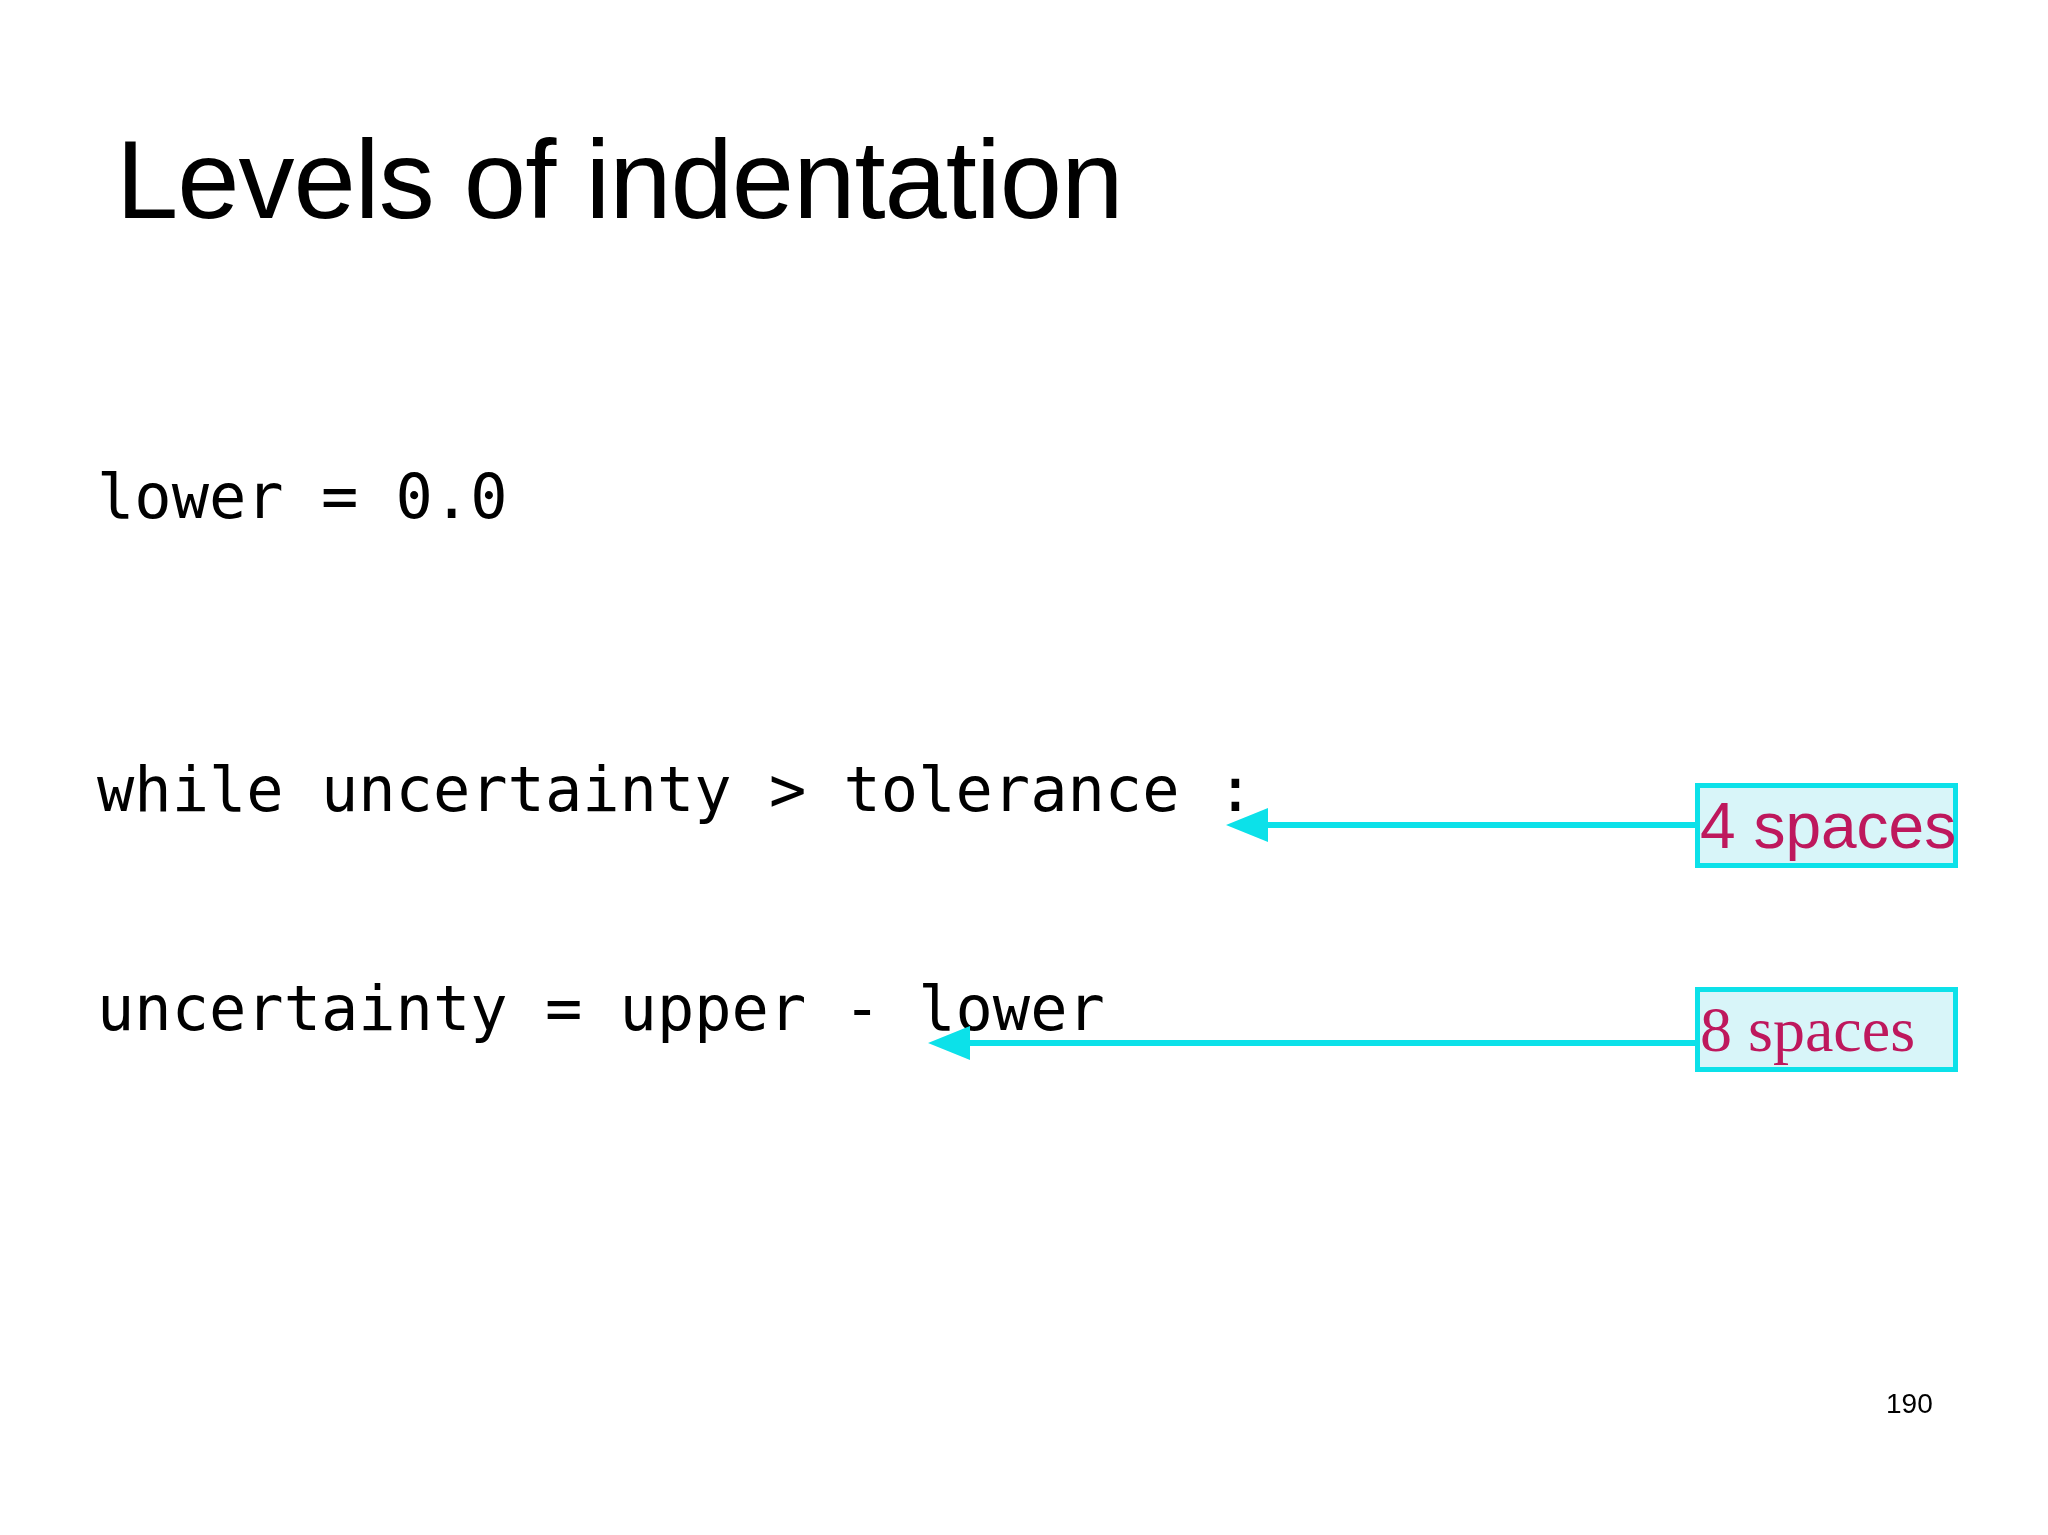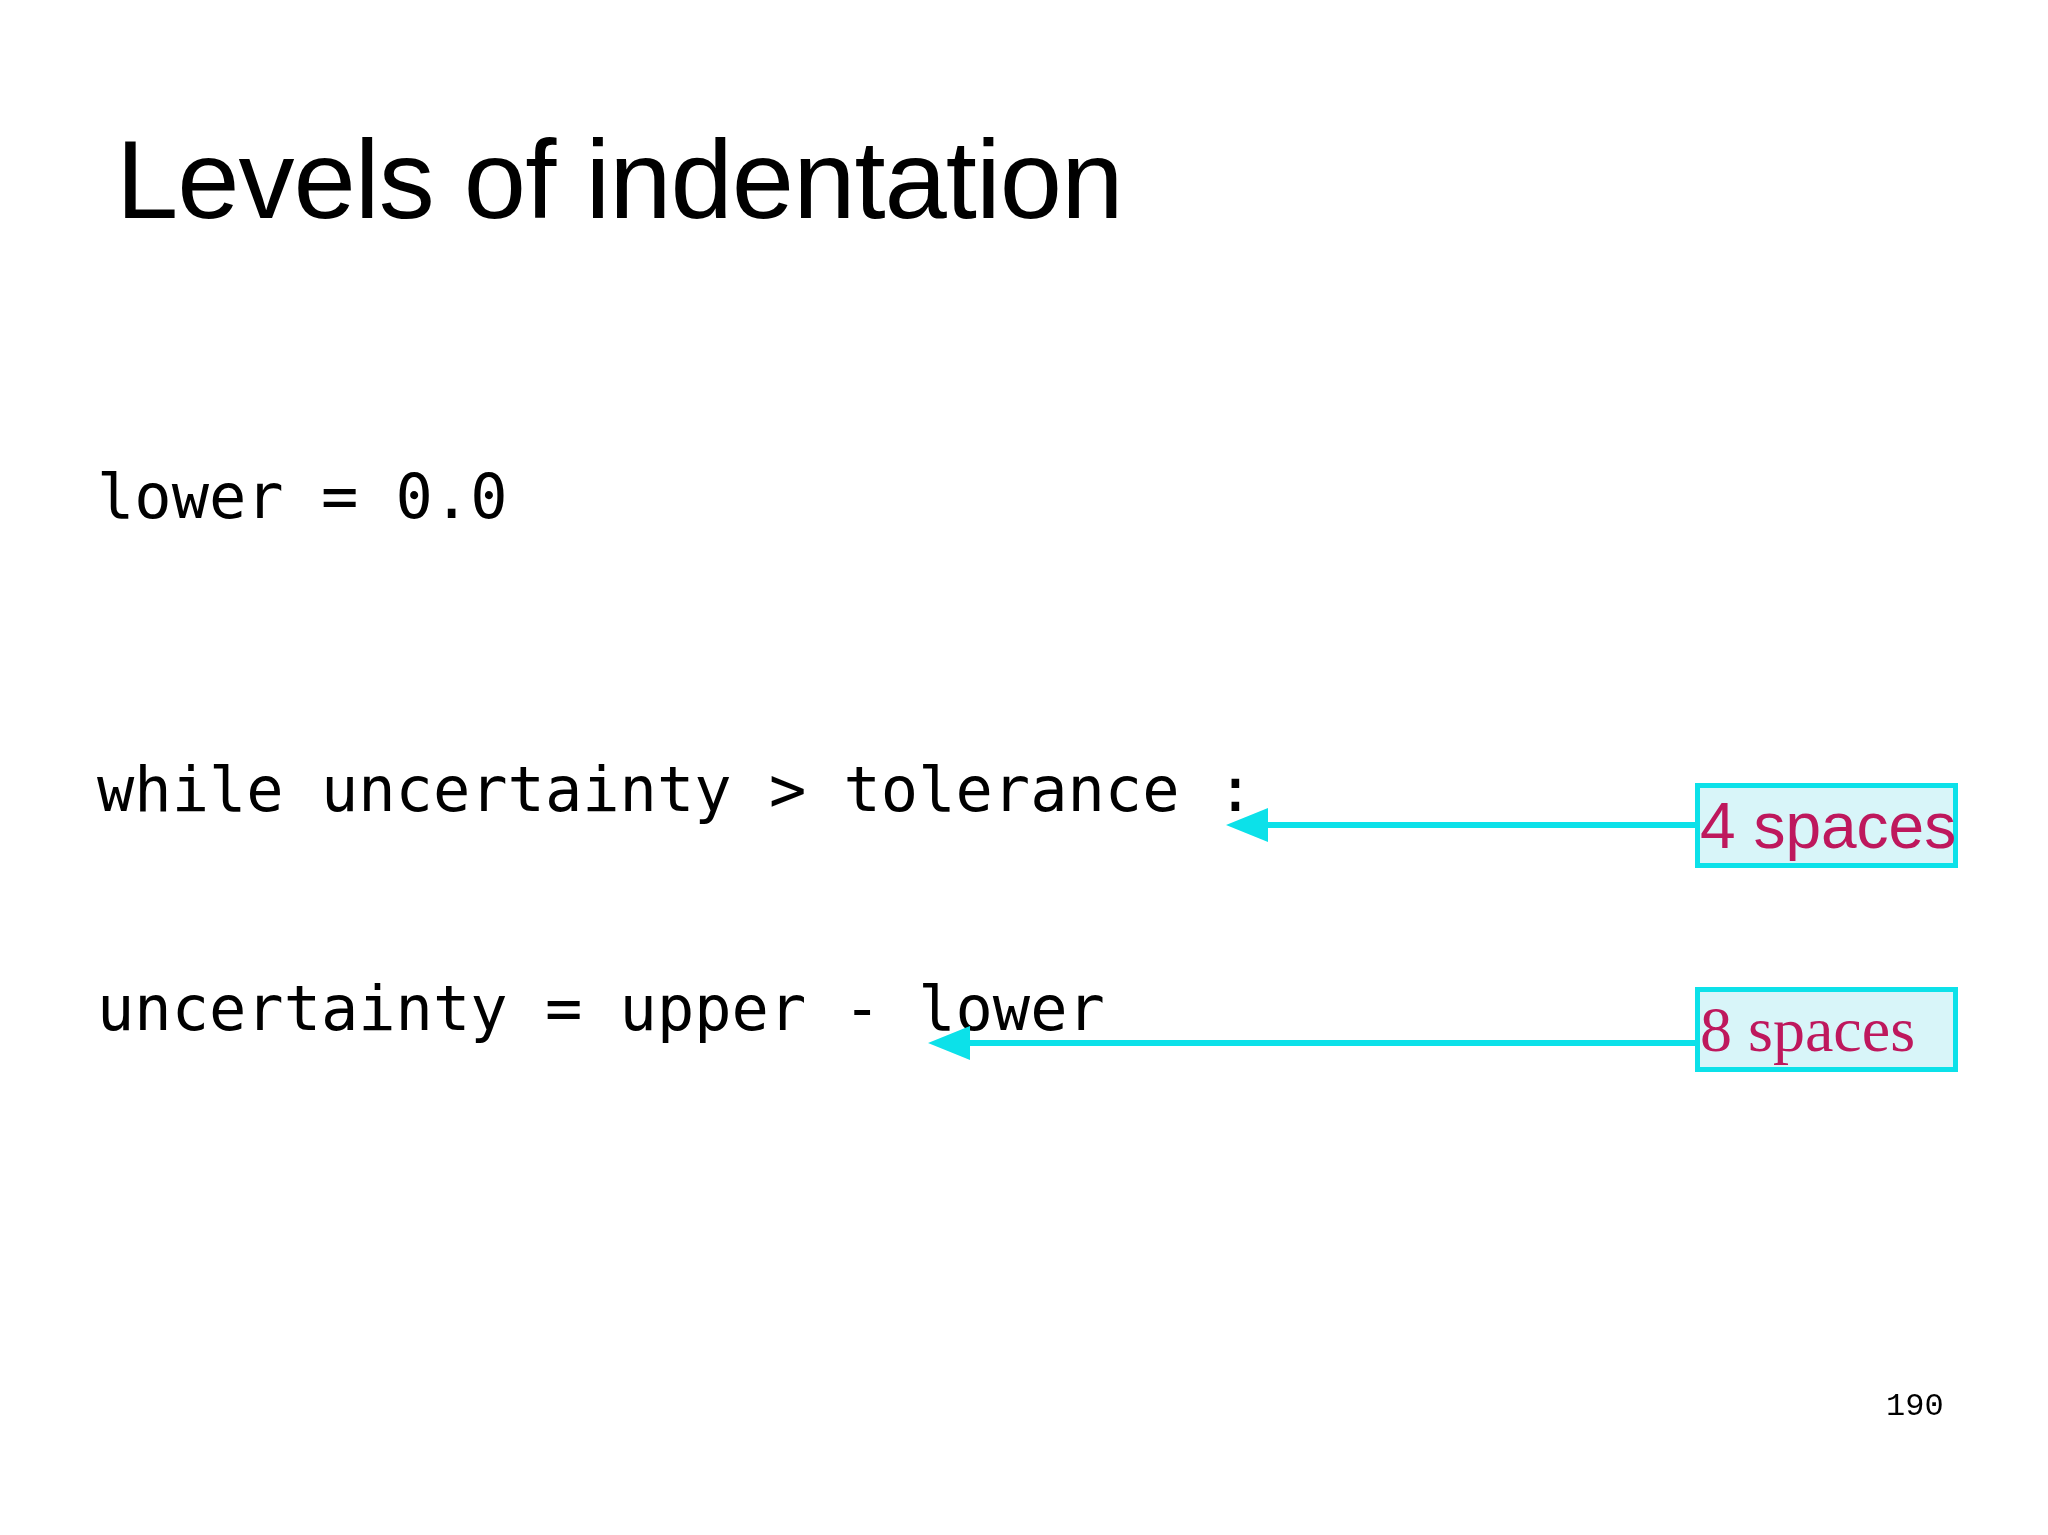--- a/index.html
+++ b/index.html
@@ -33,21 +33,21 @@
   .arrow-line-8 { left:964px; top:1040px; width:731px; }
   .arrow-head {
     position:absolute; width:0; height:0;
     border-top:17px solid transparent; border-bottom:17px solid transparent;
     border-right:42px solid var(--accent);
   }
   .arrow-head-4 { left:1226px; top:808px; }
   .arrow-head-8 { left:928px; top:1026px; }
   .page-num {
     position:absolute; left:1886px; top:1388px;
-    font-family:Liberation Mono, monospace; font-size:32px; color:#000;
+    font-family:Liberation Sans, sans-serif; font-size:28px; color:#000;
   }
 </style>
 </head>
 <body>
 
 <div class="slide">
 
   <div class="title">Levels of indentation</div>
 
   <div class="code">

